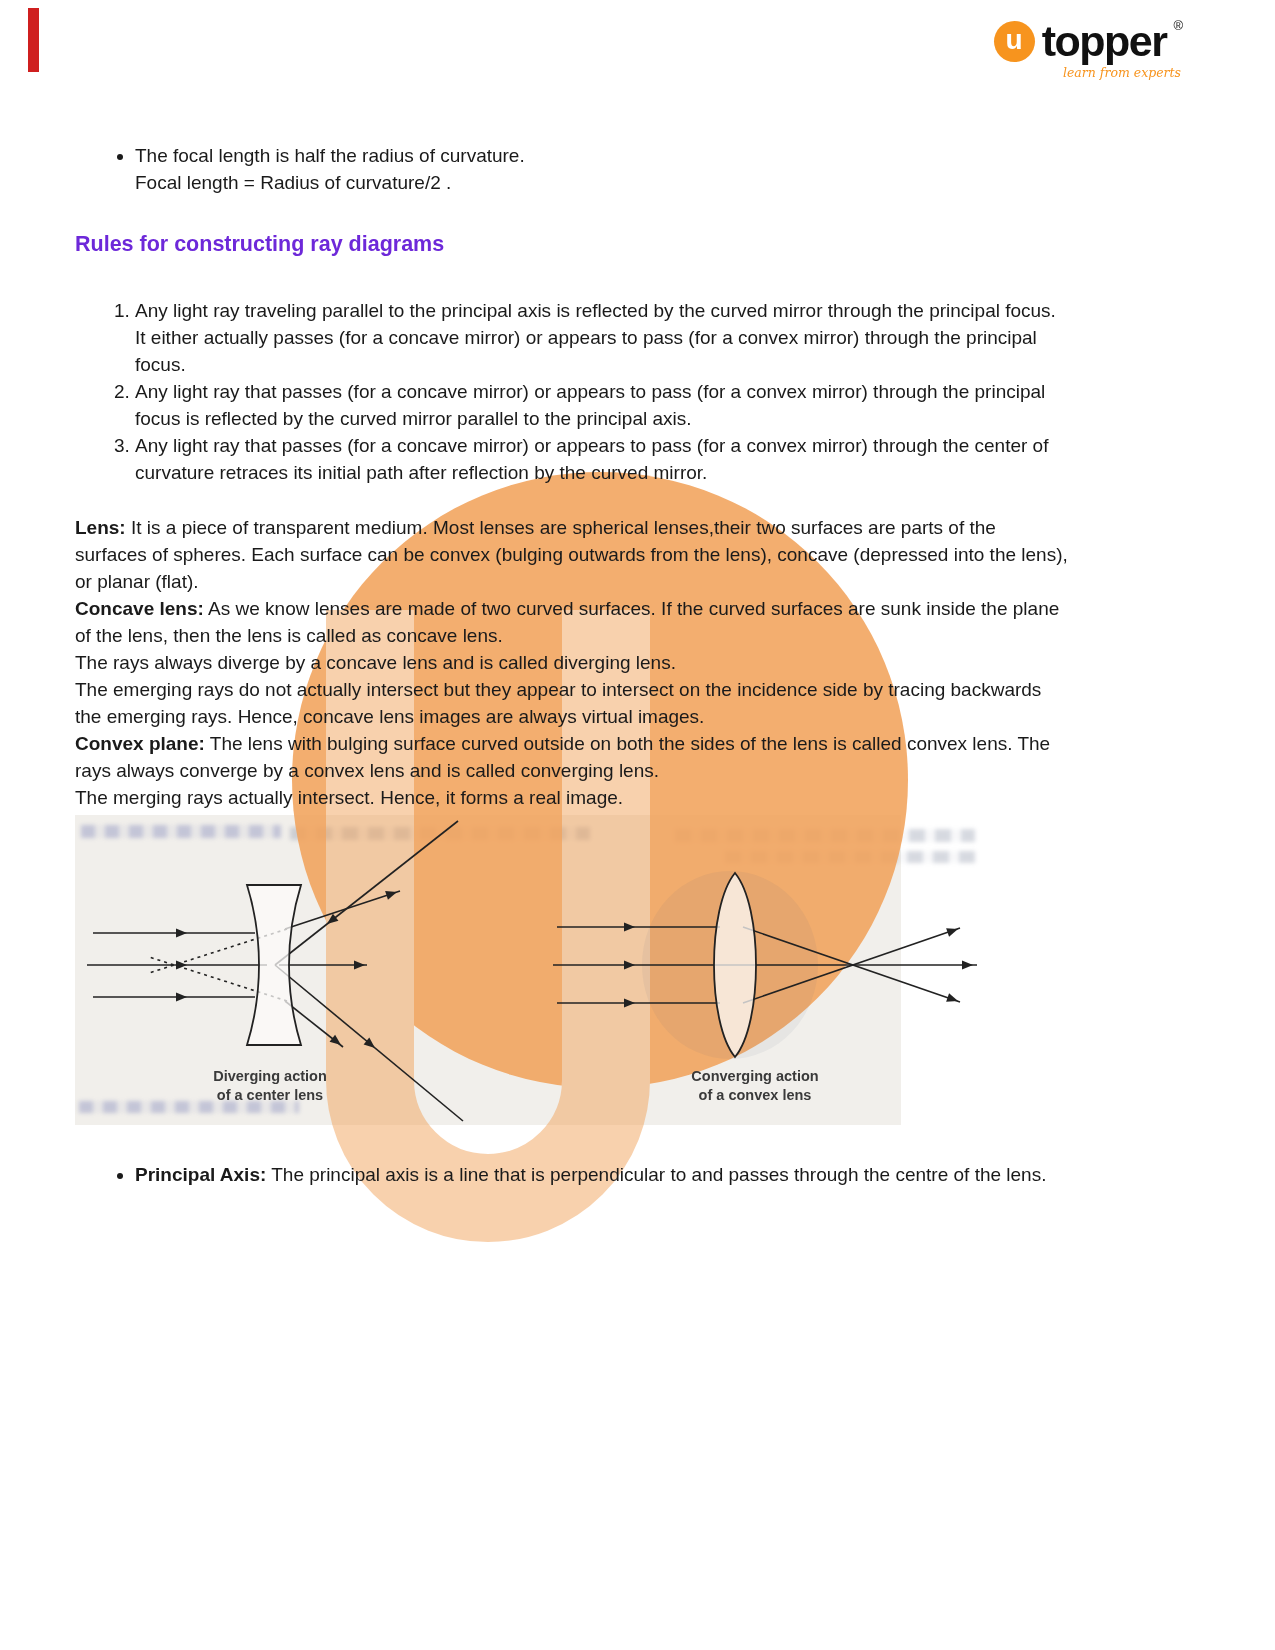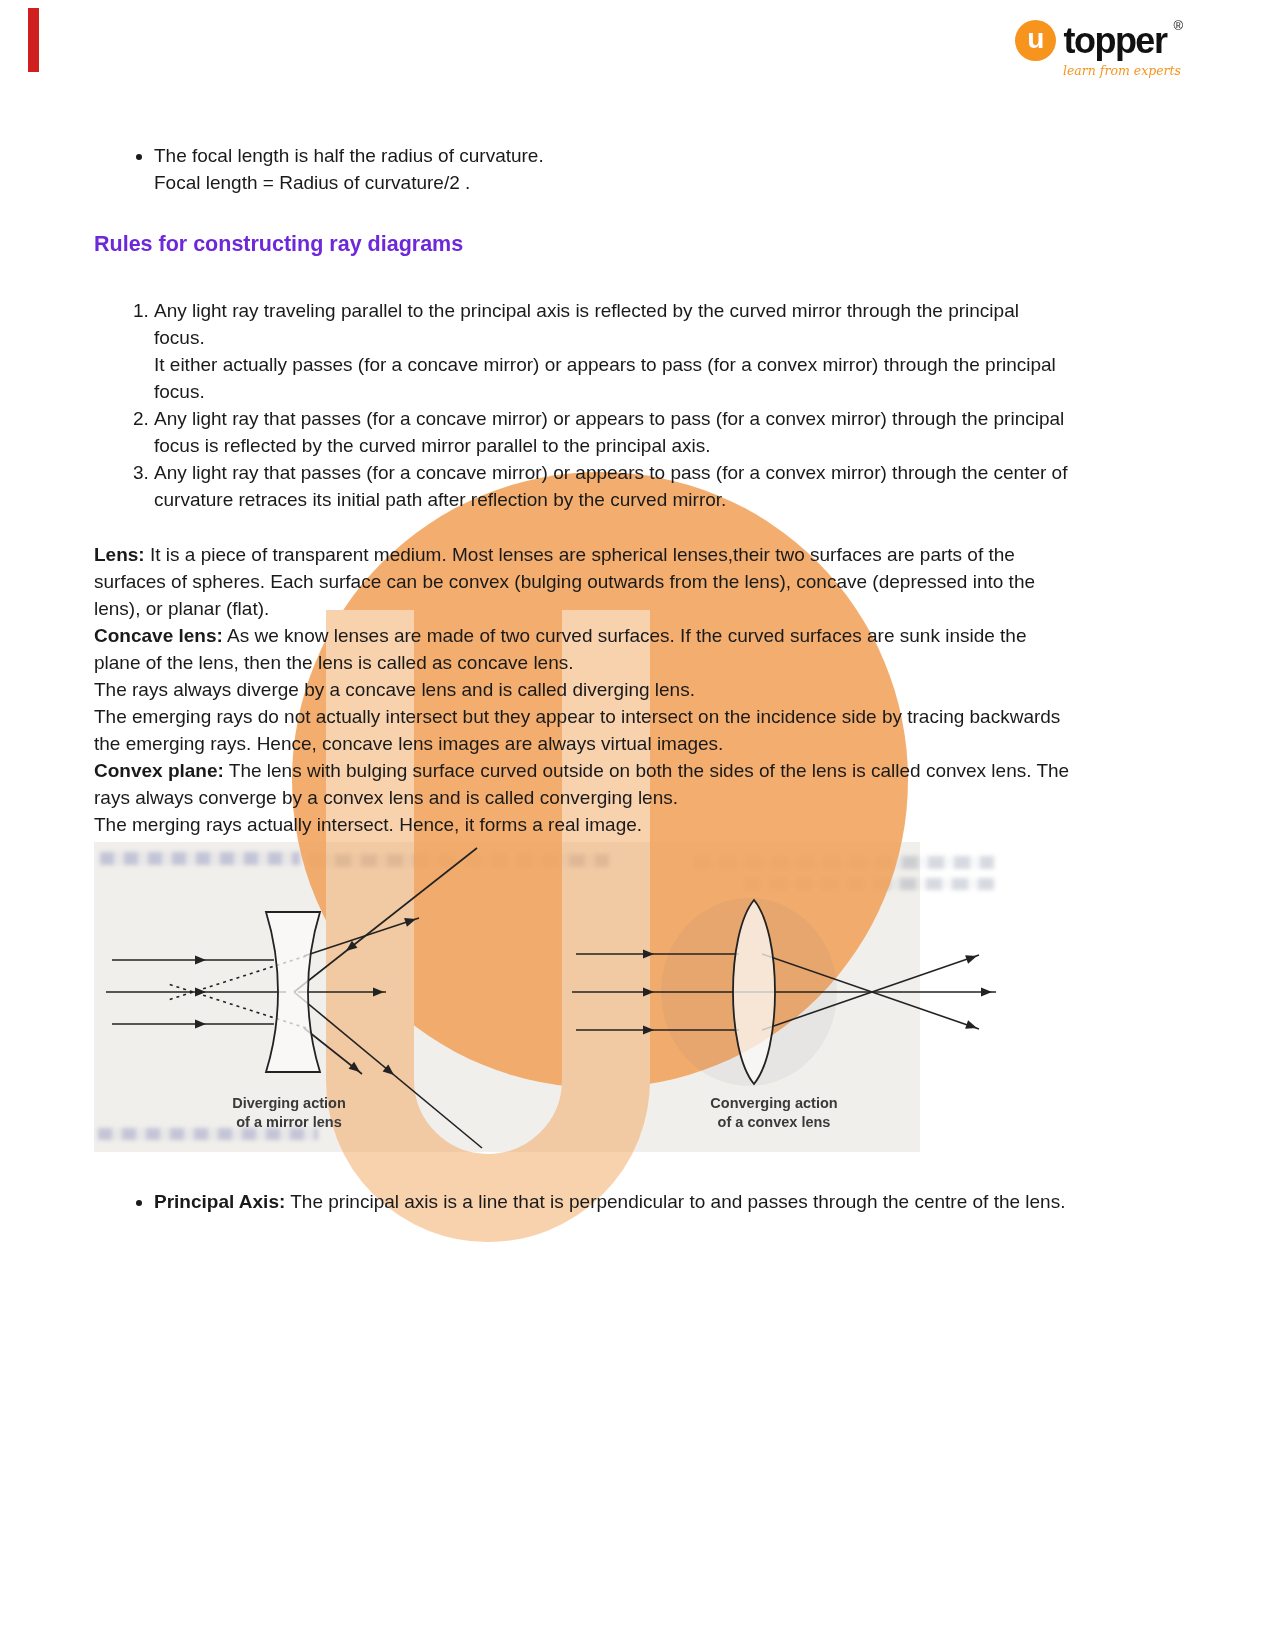--- a/index.html
+++ b/index.html
@@ -28,36 +28,36 @@
     z-index: 3;
   }
   .logo-row { display: flex; align-items: center; gap: 7px; }
   .logo-mark {
     width: 41px; height: 41px; border-radius: 50%;
     background: #f7941e; color: #fff;
     display: inline-flex; align-items: center; justify-content: center;
     font-size: 28px; font-weight: bold; line-height: 1;
     padding-bottom: 4px;
   }
-  .logo-text { font-size: 36px; font-weight: bold; letter-spacing: -1.5px; color: #111; line-height: 1; }
+  .logo-text { font-size: 43px; font-weight: bold; letter-spacing: -1.5px; color: #111; line-height: 1; }
   .logo-reg { font-size: 13px; color: #111; align-self: flex-start; margin-top: -2px; }
   .logo-tagline {
     font-family: "DejaVu Serif", serif; font-style: italic;
     font-size: 12.5px; color: #f7941e; margin-top: 2px; margin-right: 2px;
   }
   
   .watermark {
     position: absolute;
     left: 290px; top: 470px;
     z-index: 1;
     pointer-events: none;
   }
   
   .content {
-    padding: 142px 205px 0 94px;
+    padding: 142px 205px 0 75px;
   }
   .z2 { position: relative; z-index: 2; }
   .body-text { font-size: 19px; line-height: 27px; }
   .pre { white-space: pre-line; }
   ul.doc-list, ol.doc-list { padding-left: 60px; }
   ul.doc-list li, ol.doc-list li { font-size: 19px; line-height: 27px; }
   .section-heading {
     color: #6d28d9; font-size: 21.5px; font-weight: bold;
     margin-top: 36px;
   }
@@ -207,21 +207,21 @@
           <path d="M0 0 L-11 -4.5 L-11 4.5 Z" transform="translate(560 150)"></path>
           <path d="M0 0 L-11 -4.5 L-11 4.5 Z" transform="translate(560 188)"></path>
           <path d="M0 0 L-11 -4.5 L-11 4.5 Z" transform="translate(898 150)"></path>
           <path d="M0 0 L-11 -4.5 L-11 4.5 Z" transform="translate(883 186) rotate(19)"></path>
           <path d="M0 0 L-11 -4.5 L-11 4.5 Z" transform="translate(883 114) rotate(-19)"></path>
         </g>
       </svg>
 
       <div class="caption caption-left">
         <div>Diverging action</div>
-        <div>of a mirror lens</div>
+        <div>of a center lens</div>
       </div>
       <div class="caption caption-right">
         <div>Converging action</div>
         <div>of a convex lens</div>
       </div>
     </div>
 
 
     <ul class="doc-list principal-list z2">
       <li>

